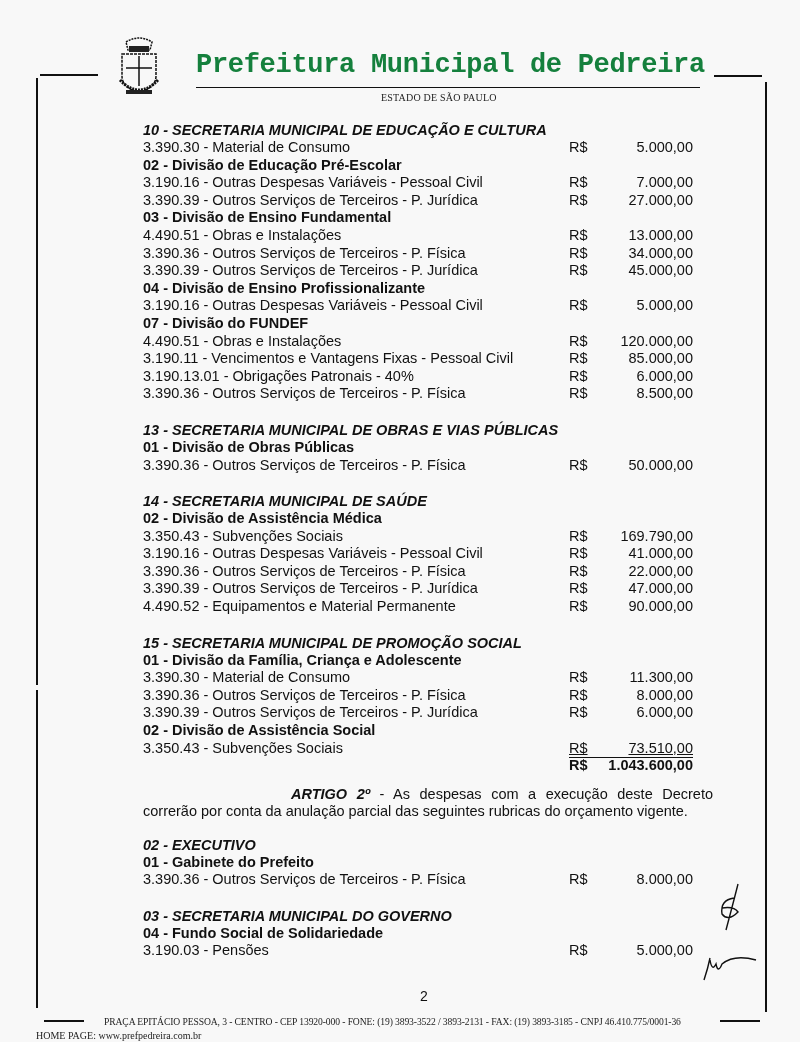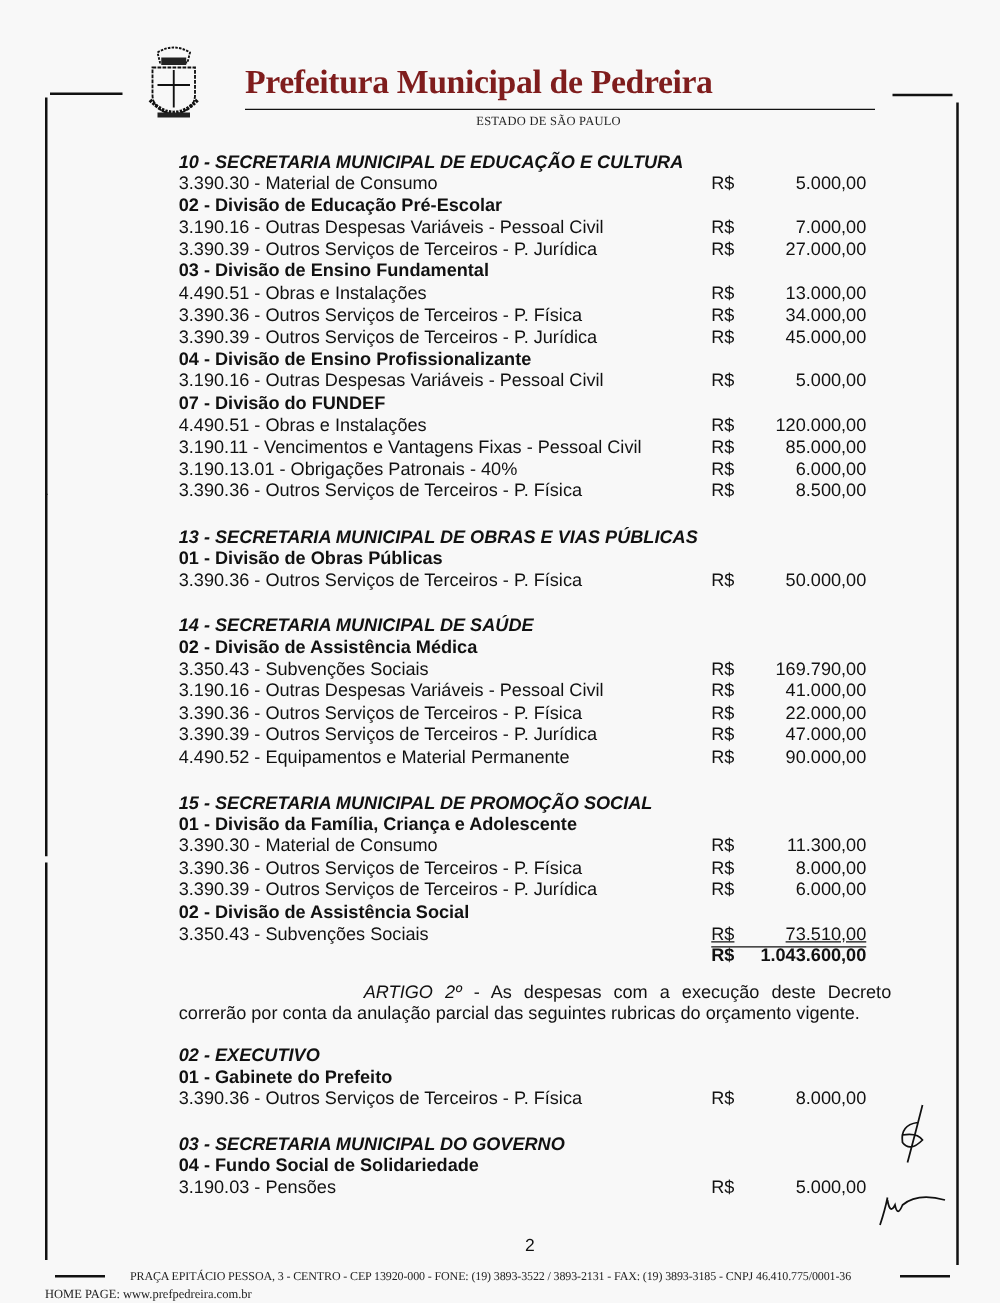--- a/index.html
+++ b/index.html
@@ -5,42 +5,42 @@
   html, body { margin: 0; padding: 0; }
   body {
     width: 800px; height: 1042px; background: #f8f8f8; position: relative;
     overflow: hidden; color: #111; font-family: "Liberation Sans", sans-serif;
   }
   .frame-line { position: absolute; background: #111; }
   #crest {
     position: absolute; left: 118px; top: 36px; width: 42px; height: 64px;
   }
   #title {
-    position: absolute; left: 196px; top: 50px; font-family: Liberation Serif, serif;
-    font-weight: bold; font-size: 27px; letter-spacing: -0.3px; color: #7f1d1d;
+    position: absolute; left: 196px; top: 50px; font-family: Liberation Mono, monospace;
+    font-weight: bold; font-size: 27px; letter-spacing: -0.3px; color: #15803d;
     white-space: nowrap;
   }
   #title-rule { position: absolute; left: 196px; top: 87px; width: 504px; height: 1px; background: #111; }
   #subtitle {
     position: absolute; left: 381px; top: 92px; font-family: "Liberation Serif", serif;
     font-size: 10px; letter-spacing: 0.2px; color: #222;
   }
   #content { position: absolute; left: 143px; top: 121px; width: 570px; font-size: 14.5px; }
   .sec { font-weight: bold; font-style: italic; height: 18px; line-height: 18px; white-space: nowrap; }
   .div { font-weight: bold; height: 17.6px; line-height: 17.6px; white-space: nowrap; }
   .row { position: relative; height: 17.6px; line-height: 17.6px; white-space: nowrap; }
   .row .cur { position: absolute; left: 426px; }
   .row .amt { position: absolute; right: 20px; text-align: left; }
   .gap { height: 18px; }
   .row.underline .cur, .row.underline .amt { text-decoration: underline; }
   .total-line { position: absolute; left: 426px; width: 124px; top: 0; height: 1px; background:#111; }
   .row.total { font-weight: bold; }
   .para { text-align: justify; font-size: 14.5px; line-height: 17.6px; margin-top: 11px; }
   .para .lead { display: inline-block; width: 148px; }
-  .para .art { font-weight: normal; font-style: italic; }
+  .para .art { font-weight: bold; font-style: italic; }
   #page-num { position: absolute; left: 420px; top: 988px; font-size: 14px; }
   #footer-addr {
     position: absolute; left: 104px; top: 1016px; font-family: "Liberation Serif", serif;
     font-size: 9.6px; color: #222; white-space: nowrap; letter-spacing: -0.1px;
   }
   #footer-home {
     position: absolute; left: 36px; top: 1030px; font-family: "Liberation Serif", serif;
     font-size: 10px; color: #222; white-space: nowrap;
   }
   #footer-email {

